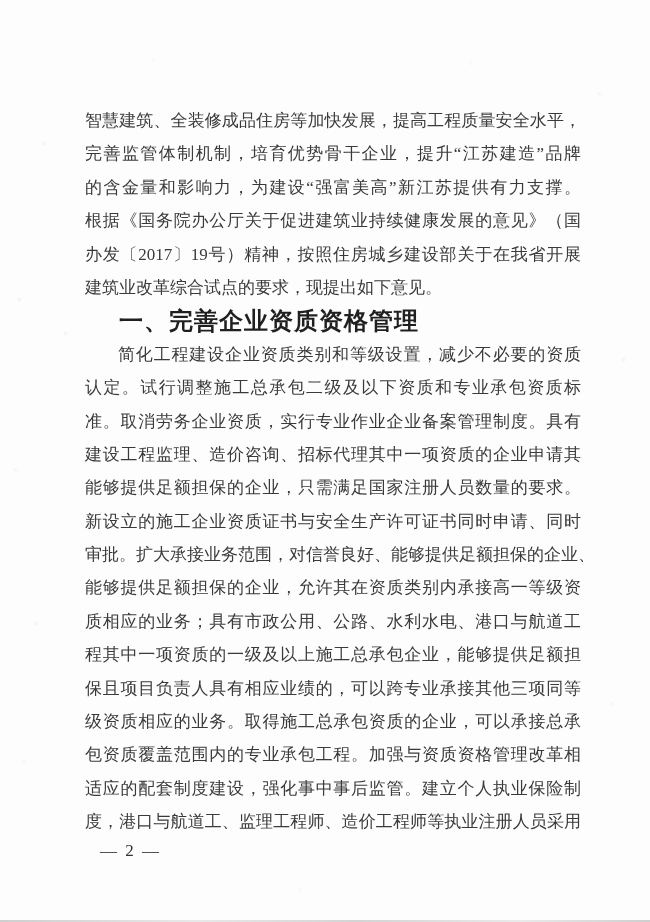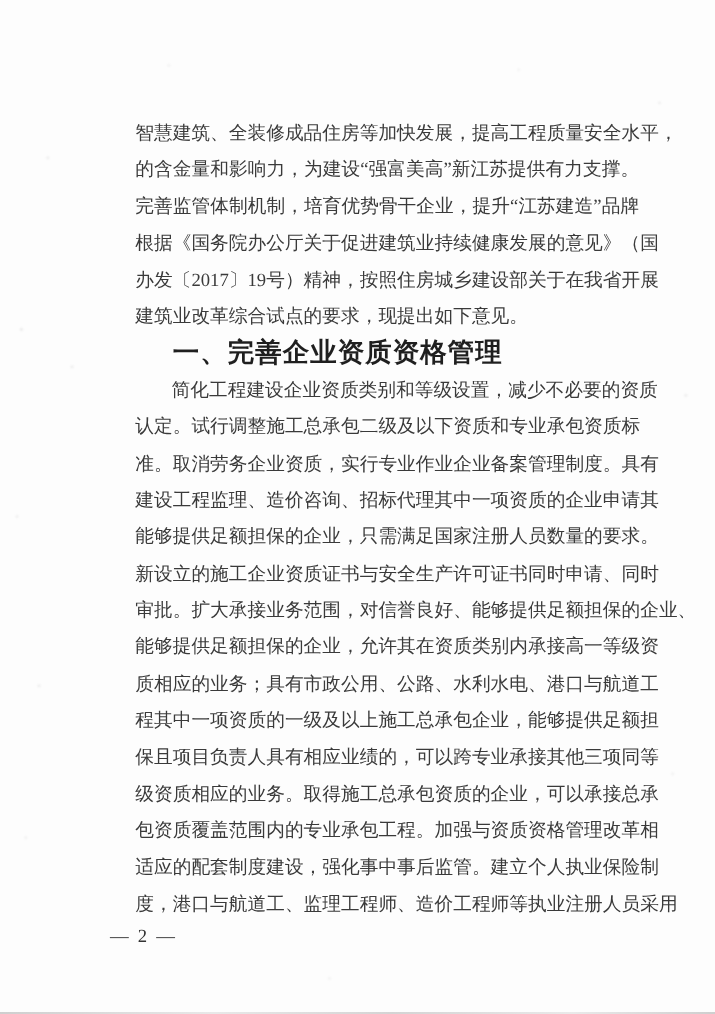--- a/index.html
+++ b/index.html
@@ -59,21 +59,20 @@
     height: 33.4px;
     line-height: 33.4px;
     font-size: 17px;
     color: #3a3a3a;
     letter-spacing: 0;
     white-space: nowrap;
     text-align: justify;
     text-align-last: justify;
     text-justify: inter-character;
     overflow: visible;
-    margin-left: 38px;
   }
   .line.end {
     text-align: right;
     text-align-last: left;
   }
   .line.first {
     text-indent: 33px;
   }
   .line.heading {
     text-align: left;
@@ -95,22 +94,22 @@
     font-family: "Liberation Serif", "DejaVu Serif", serif;
   }
 </style>
 </head>
 <body>
 
 <div class="scan-page">
   <div class="speckles"></div>
   <div class="doc-body">
       <div class="line full">智慧建筑、全装修成品住房等加快发展，提高工程质量安全水平，</div>
+      <div class="line full">完善监管体制机制，培育优势骨干企业，提升“江苏建造”品牌</div>
       <div class="line full">的含金量和影响力，为建设“强富美高”新江苏提供有力支撑。</div>
-      <div class="line full">完善监管体制机制，培育优势骨干企业，提升“江苏建造”品牌</div>
       <div class="line full">根据《国务院办公厅关于促进建筑业持续健康发展的意见》（国</div>
       <div class="line full">办发〔2017〕19号）精神，按照住房城乡建设部关于在我省开展</div>
       <div class="line end">建筑业改革综合试点的要求，现提出如下意见。</div>
       <div class="line heading">一、完善企业资质资格管理</div>
       <div class="line first">简化工程建设企业资质类别和等级设置，减少不必要的资质</div>
       <div class="line full">认定。试行调整施工总承包二级及以下资质和专业承包资质标</div>
       <div class="line full">准。取消劳务企业资质，实行专业作业企业备案管理制度。具有</div>
       <div class="line full">建设工程监理、造价咨询、招标代理其中一项资质的企业申请其</div>
       <div class="line full">能够提供足额担保的企业，只需满足国家注册人员数量的要求。</div>
       <div class="line full">新设立的施工企业资质证书与安全生产许可证书同时申请、同时</div>

